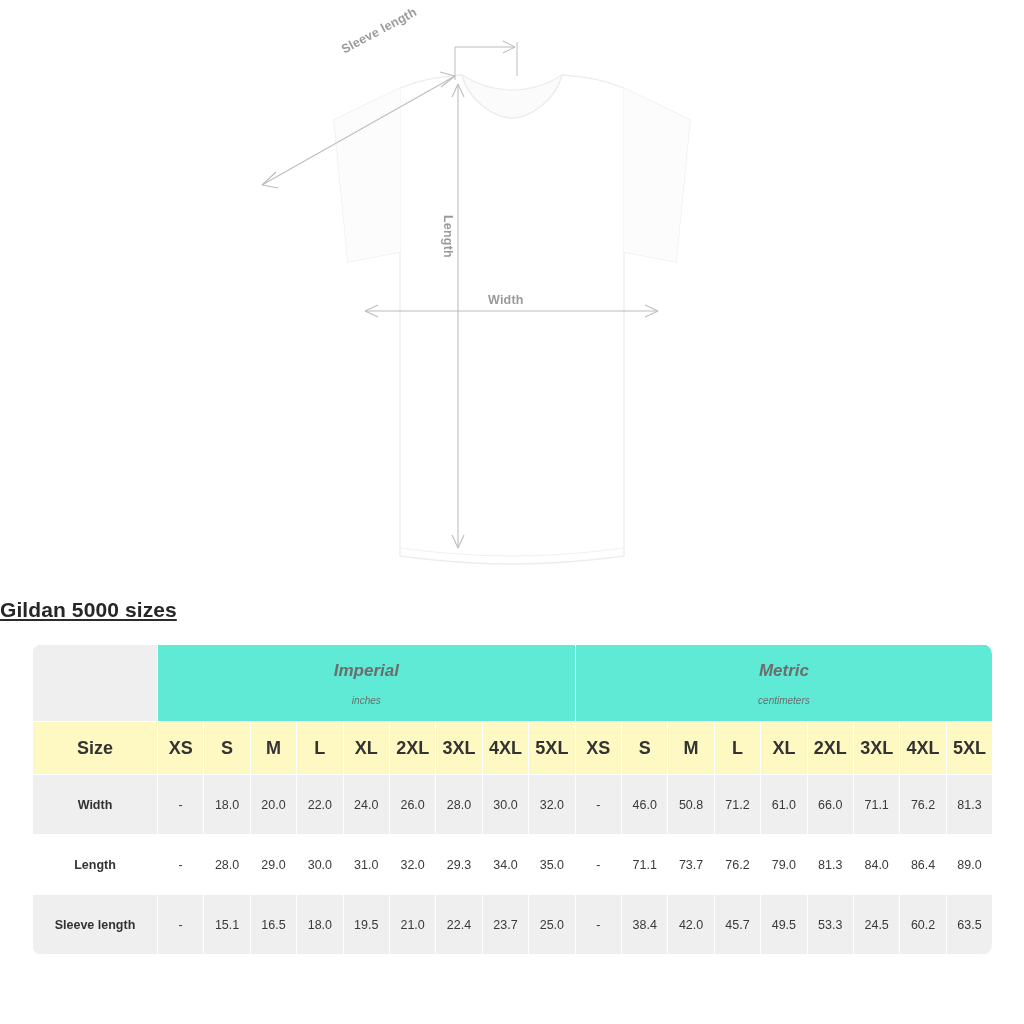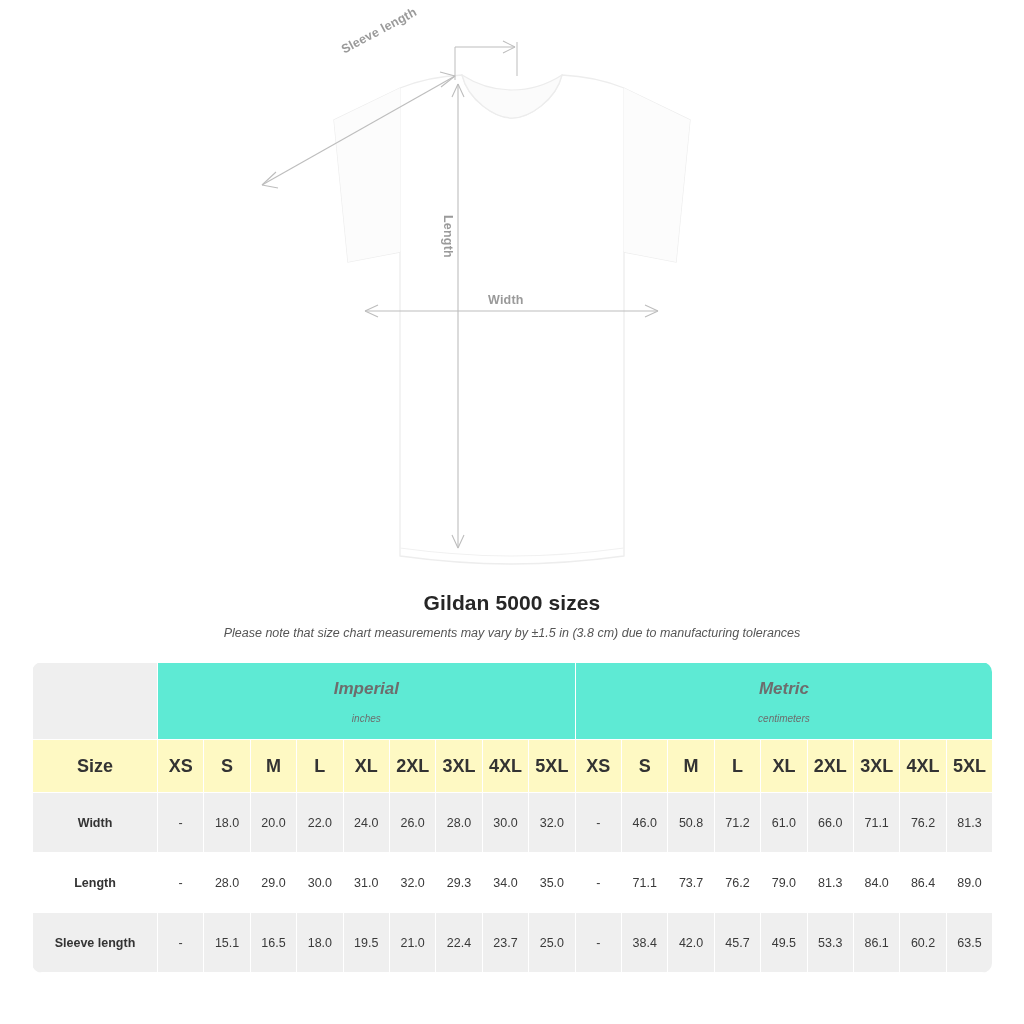--- a/index.html
+++ b/index.html
@@ -56,22 +56,22 @@
   }
   .dim-label.width {
     left: 484px;
     top: 293px;
     background: #ffffff;
     padding: 0 4px;
   }
 
   
   .title-block {
-    text-align: center;
-    margin-top: 1px;
+    margin-top: 8px;
+    text-decoration: underline;
   }
   .chart-title {
     font-size: 21px;
     font-weight: bold;
     color: #262626;
     margin: 0;
     letter-spacing: 0.1px;
   }
   .chart-note {
     font-size: 12.5px;
@@ -203,21 +203,20 @@
       </g>
     </svg>
 
     <div class="dim-label sleeve">Sleeve length</div>
     <div class="dim-label length">Length</div>
     <div class="dim-label width">Width</div>
   </div>
 
   <div class="title-block">
     <h1 class="chart-title">Gildan 5000 sizes</h1>
-    <div class="chart-note">Please note that size chart measurements may vary by ±1.5 in (3.8 cm) due to manufacturing tolerances</div>
   </div>
 
   <div class="table-wrap">
     <table class="size-table">
       <colgroup>
         <col style="width:125px">
         <col span="18" style="width:46.4px">
       </colgroup>
       <tbody>
 
@@ -309,21 +308,21 @@
           <td class="val">21.0</td>
           <td class="val">22.4</td>
           <td class="val">23.7</td>
           <td class="val">25.0</td>
           <td class="val">-</td>
           <td class="val">38.4</td>
           <td class="val">42.0</td>
           <td class="val">45.7</td>
           <td class="val">49.5</td>
           <td class="val">53.3</td>
-          <td class="val">86.1</td>
+          <td class="val">24.5</td>
           <td class="val">60.2</td>
           <td class="val">63.5</td>
         </tr>
       </tbody>
     </table>
   </div>
 
 </div>
 
 </body></html>

